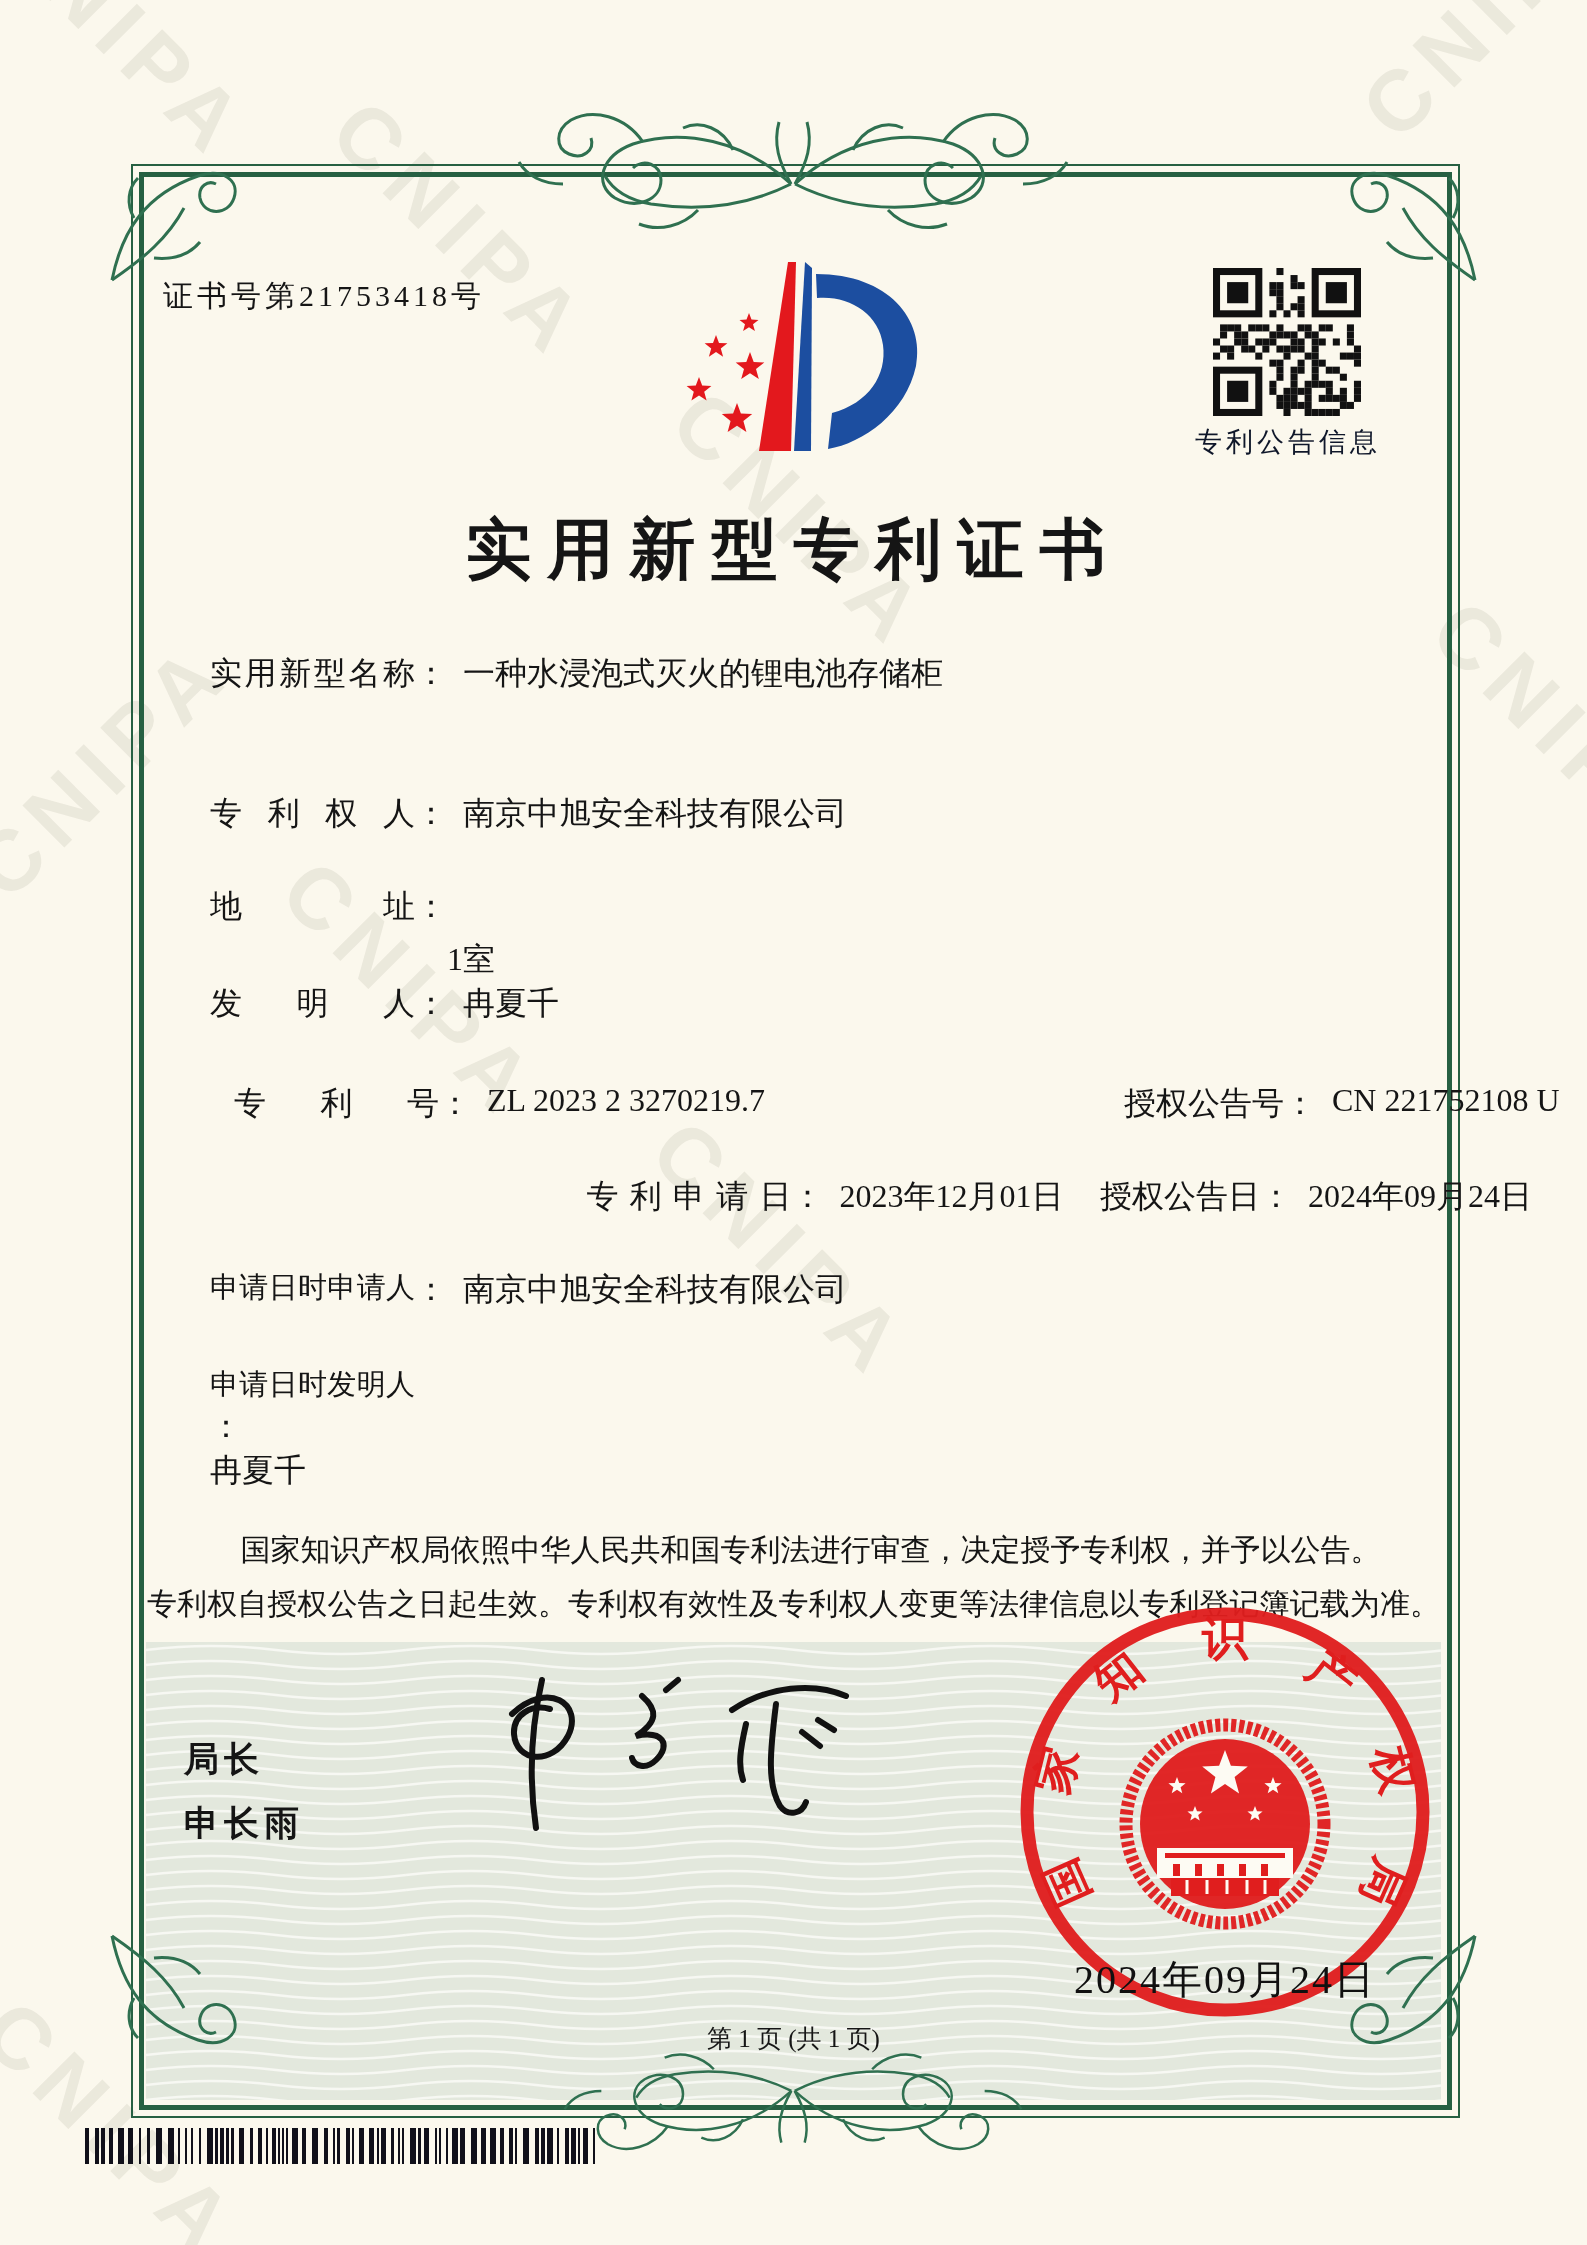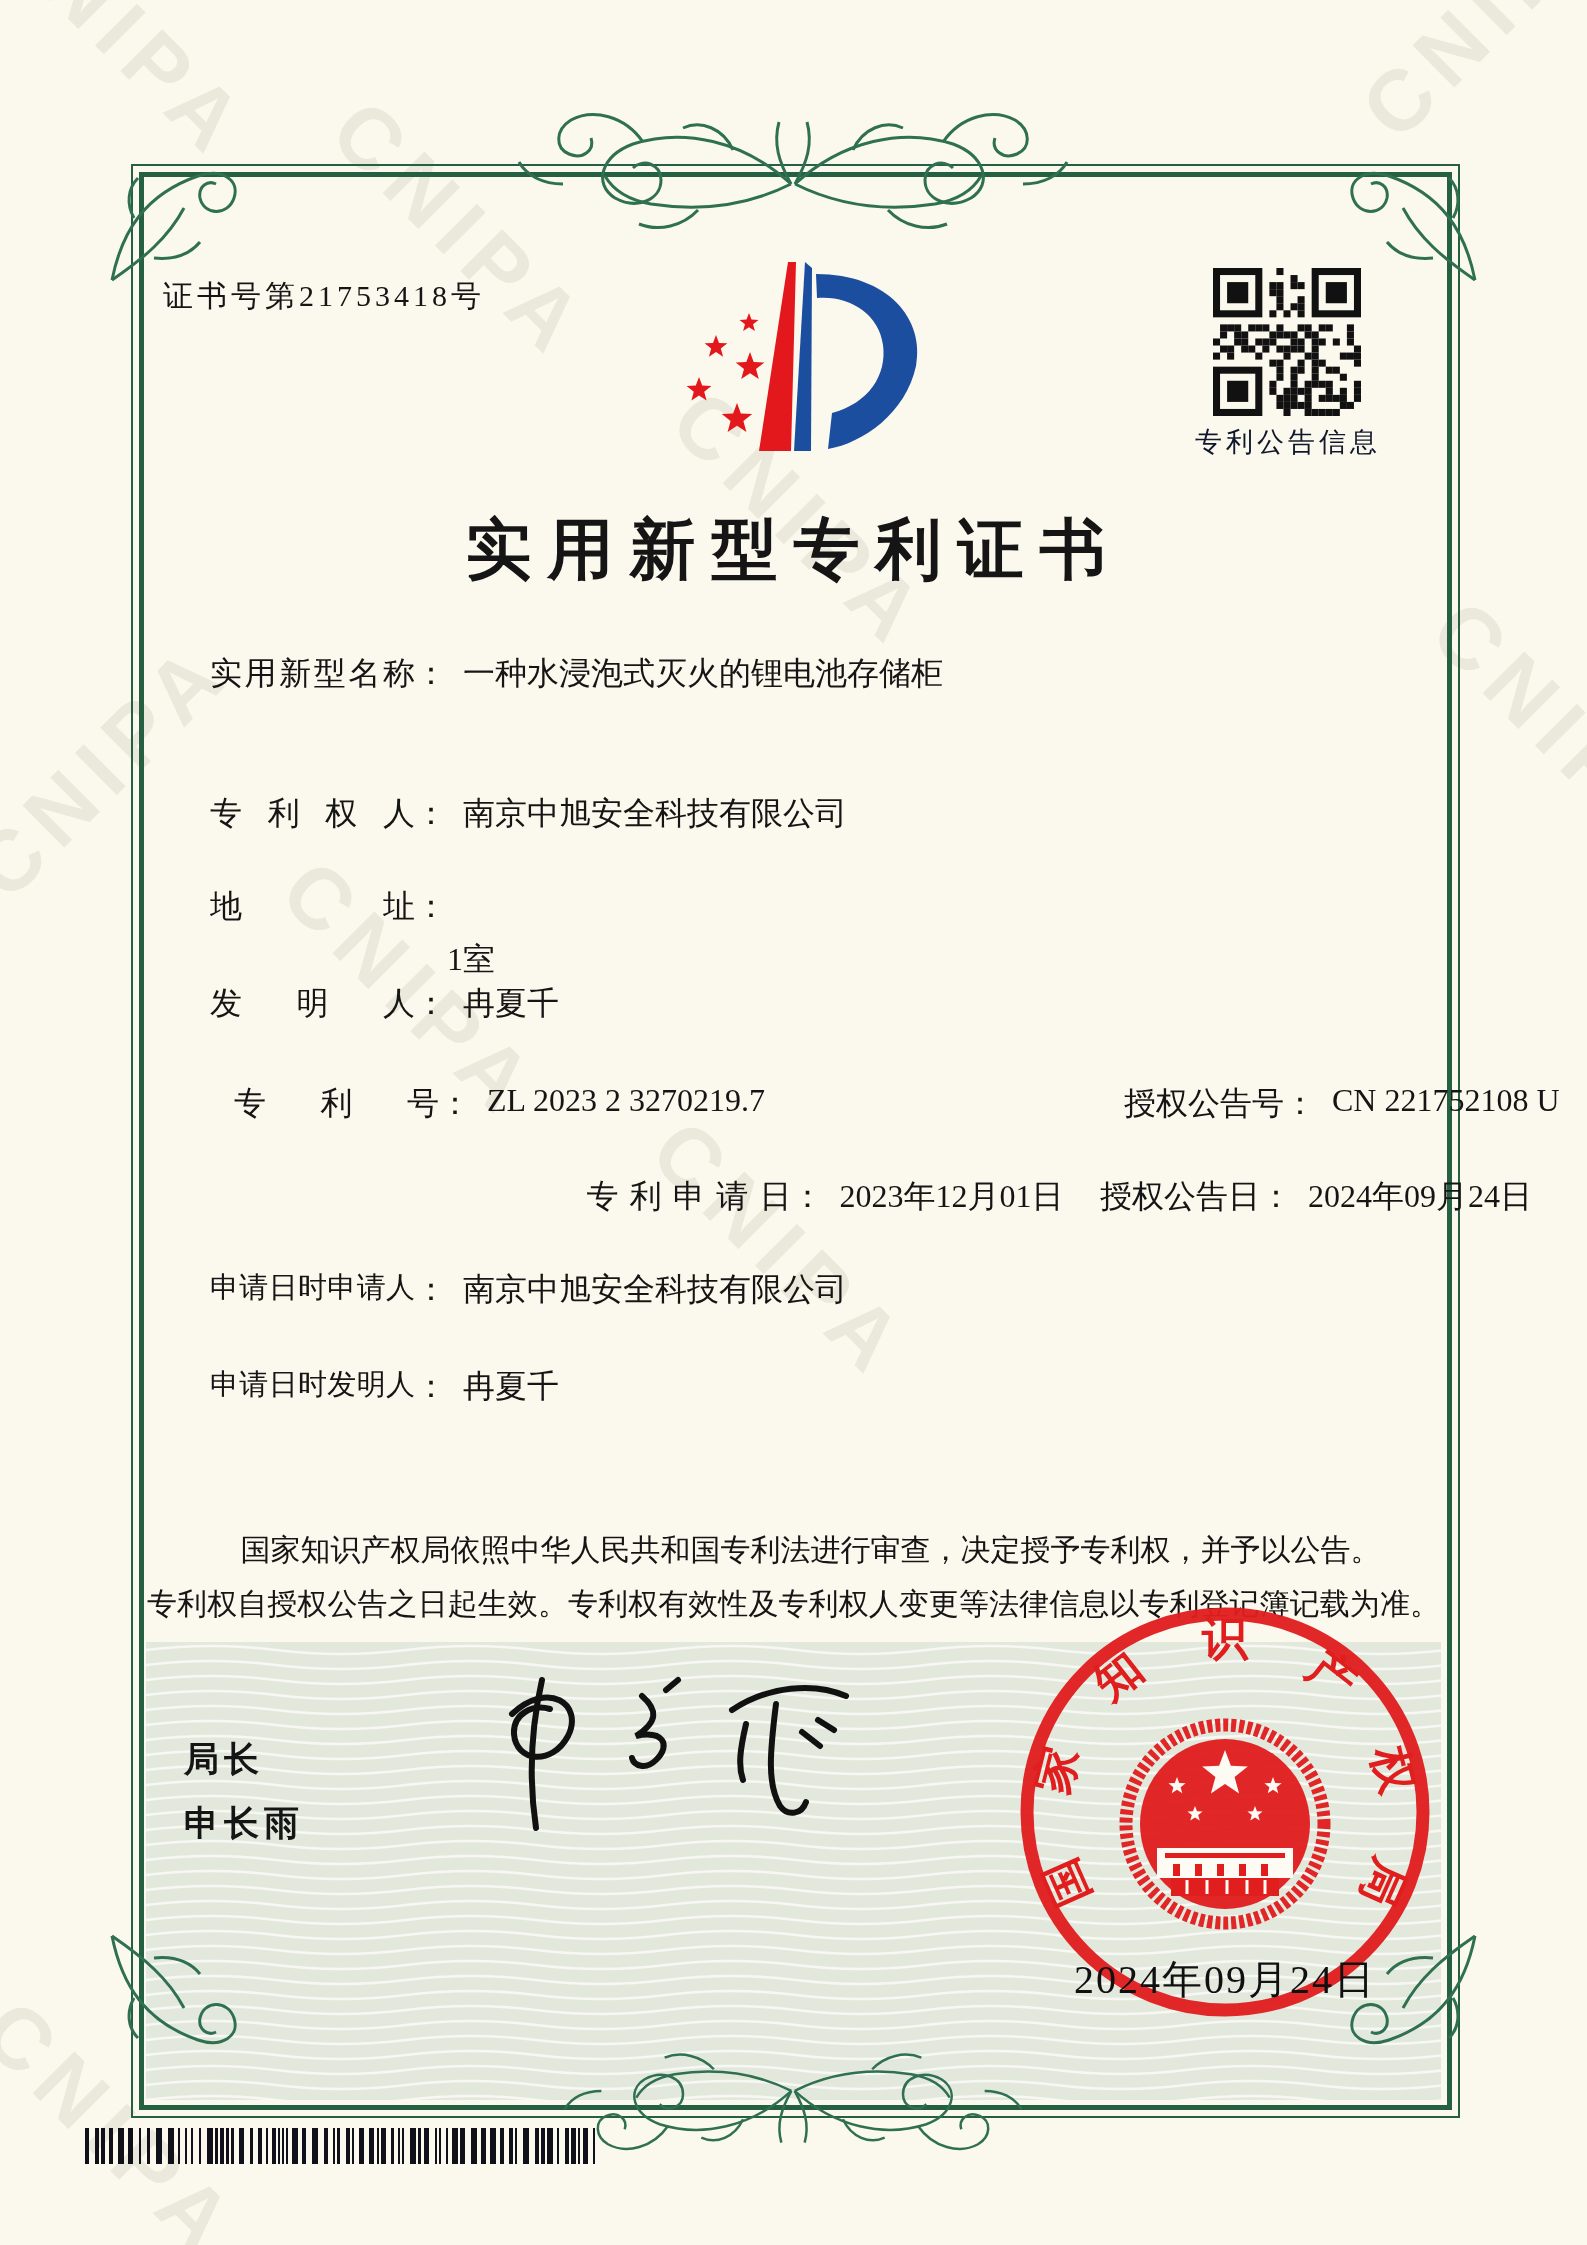--- a/index.html
+++ b/index.html
@@ -333,21 +333,21 @@
         <span class="val">2024年09月24日</span>
     </span>
   </div>
 
   <div class="row" style="top:1268px;">
     <span class="lbl sm">申请日时申请人</span>
       <span class="colon">：</span>
       <span class="val">南京中旭安全科技有限公司</span>
   </div>
 
-  <div class="row" style="top:1365px;">
+  <div class="row" style="top:1365px;flex-direction:column;">
     <span class="lbl sm">申请日时发明人</span>
       <span class="colon">：</span>
       <span class="val">冉夏千</span>
   </div>
 
   <div class="stmt1">国家知识产权局依照中华人民共和国专利法进行审查，决定授予专利权，并予以公告。</div>
   <div class="stmt2">专利权自授权公告之日起生效。专利权有效性及专利权人变更等法律信息以专利登记簿记载为准。</div>
 
   <div class="sig-title">局长</div>
   <div class="sig-name">申长雨</div>
@@ -396,20 +396,21 @@
         <text x="0" y="0" transform="translate(66.7,181.8) rotate(-76.0)" fill="#e01e1e" font-size="46" font-weight="700" text-anchor="middle" font-family="&quot;Liberation Serif&quot;,&quot;DejaVu Serif&quot;,serif">家</text>
         <text x="0" y="0" transform="translate(122.7,95.5) rotate(-38.0)" fill="#e01e1e" font-size="46" font-weight="700" text-anchor="middle" font-family="&quot;Liberation Serif&quot;,&quot;DejaVu Serif&quot;,serif">知</text>
         <text x="0" y="0" transform="translate(220.0,62.0) rotate(0.0)" fill="#e01e1e" font-size="46" font-weight="700" text-anchor="middle" font-family="&quot;Liberation Serif&quot;,&quot;DejaVu Serif&quot;,serif">识</text>
         <text x="0" y="0" transform="translate(317.3,95.5) rotate(38.0)" fill="#e01e1e" font-size="46" font-weight="700" text-anchor="middle" font-family="&quot;Liberation Serif&quot;,&quot;DejaVu Serif&quot;,serif">产</text>
         <text x="0" y="0" transform="translate(373.3,181.8) rotate(76.0)" fill="#e01e1e" font-size="46" font-weight="700" text-anchor="middle" font-family="&quot;Liberation Serif&quot;,&quot;DejaVu Serif&quot;,serif">权</text>
         <text x="0" y="0" transform="translate(364.3,284.3) rotate(114.0)" fill="#e01e1e" font-size="46" font-weight="700" text-anchor="middle" font-family="&quot;Liberation Serif&quot;,&quot;DejaVu Serif&quot;,serif">局</text>
       </g>
   </svg>
   <div class="seal-date">2024年09月24日</div>
 
+  <div class="page-num">第 1 页 (共 1 页)</div>
   <svg class="barcode" id="barcode" width="516" height="36">
       <rect x="0" y="0" width="4" height="36" fill="#10101a"></rect>
       <rect x="10" y="0" width="4" height="36" fill="#10101a"></rect>
       <rect x="16" y="0" width="4" height="36" fill="#10101a"></rect>
       <rect x="24" y="0" width="4" height="36" fill="#10101a"></rect>
       <rect x="33" y="0" width="6" height="36" fill="#10101a"></rect>
       <rect x="43" y="0" width="5" height="36" fill="#10101a"></rect>
       <rect x="54" y="0" width="2" height="36" fill="#10101a"></rect>
       <rect x="62" y="0" width="3" height="36" fill="#10101a"></rect>
       <rect x="71" y="0" width="6" height="36" fill="#10101a"></rect>

